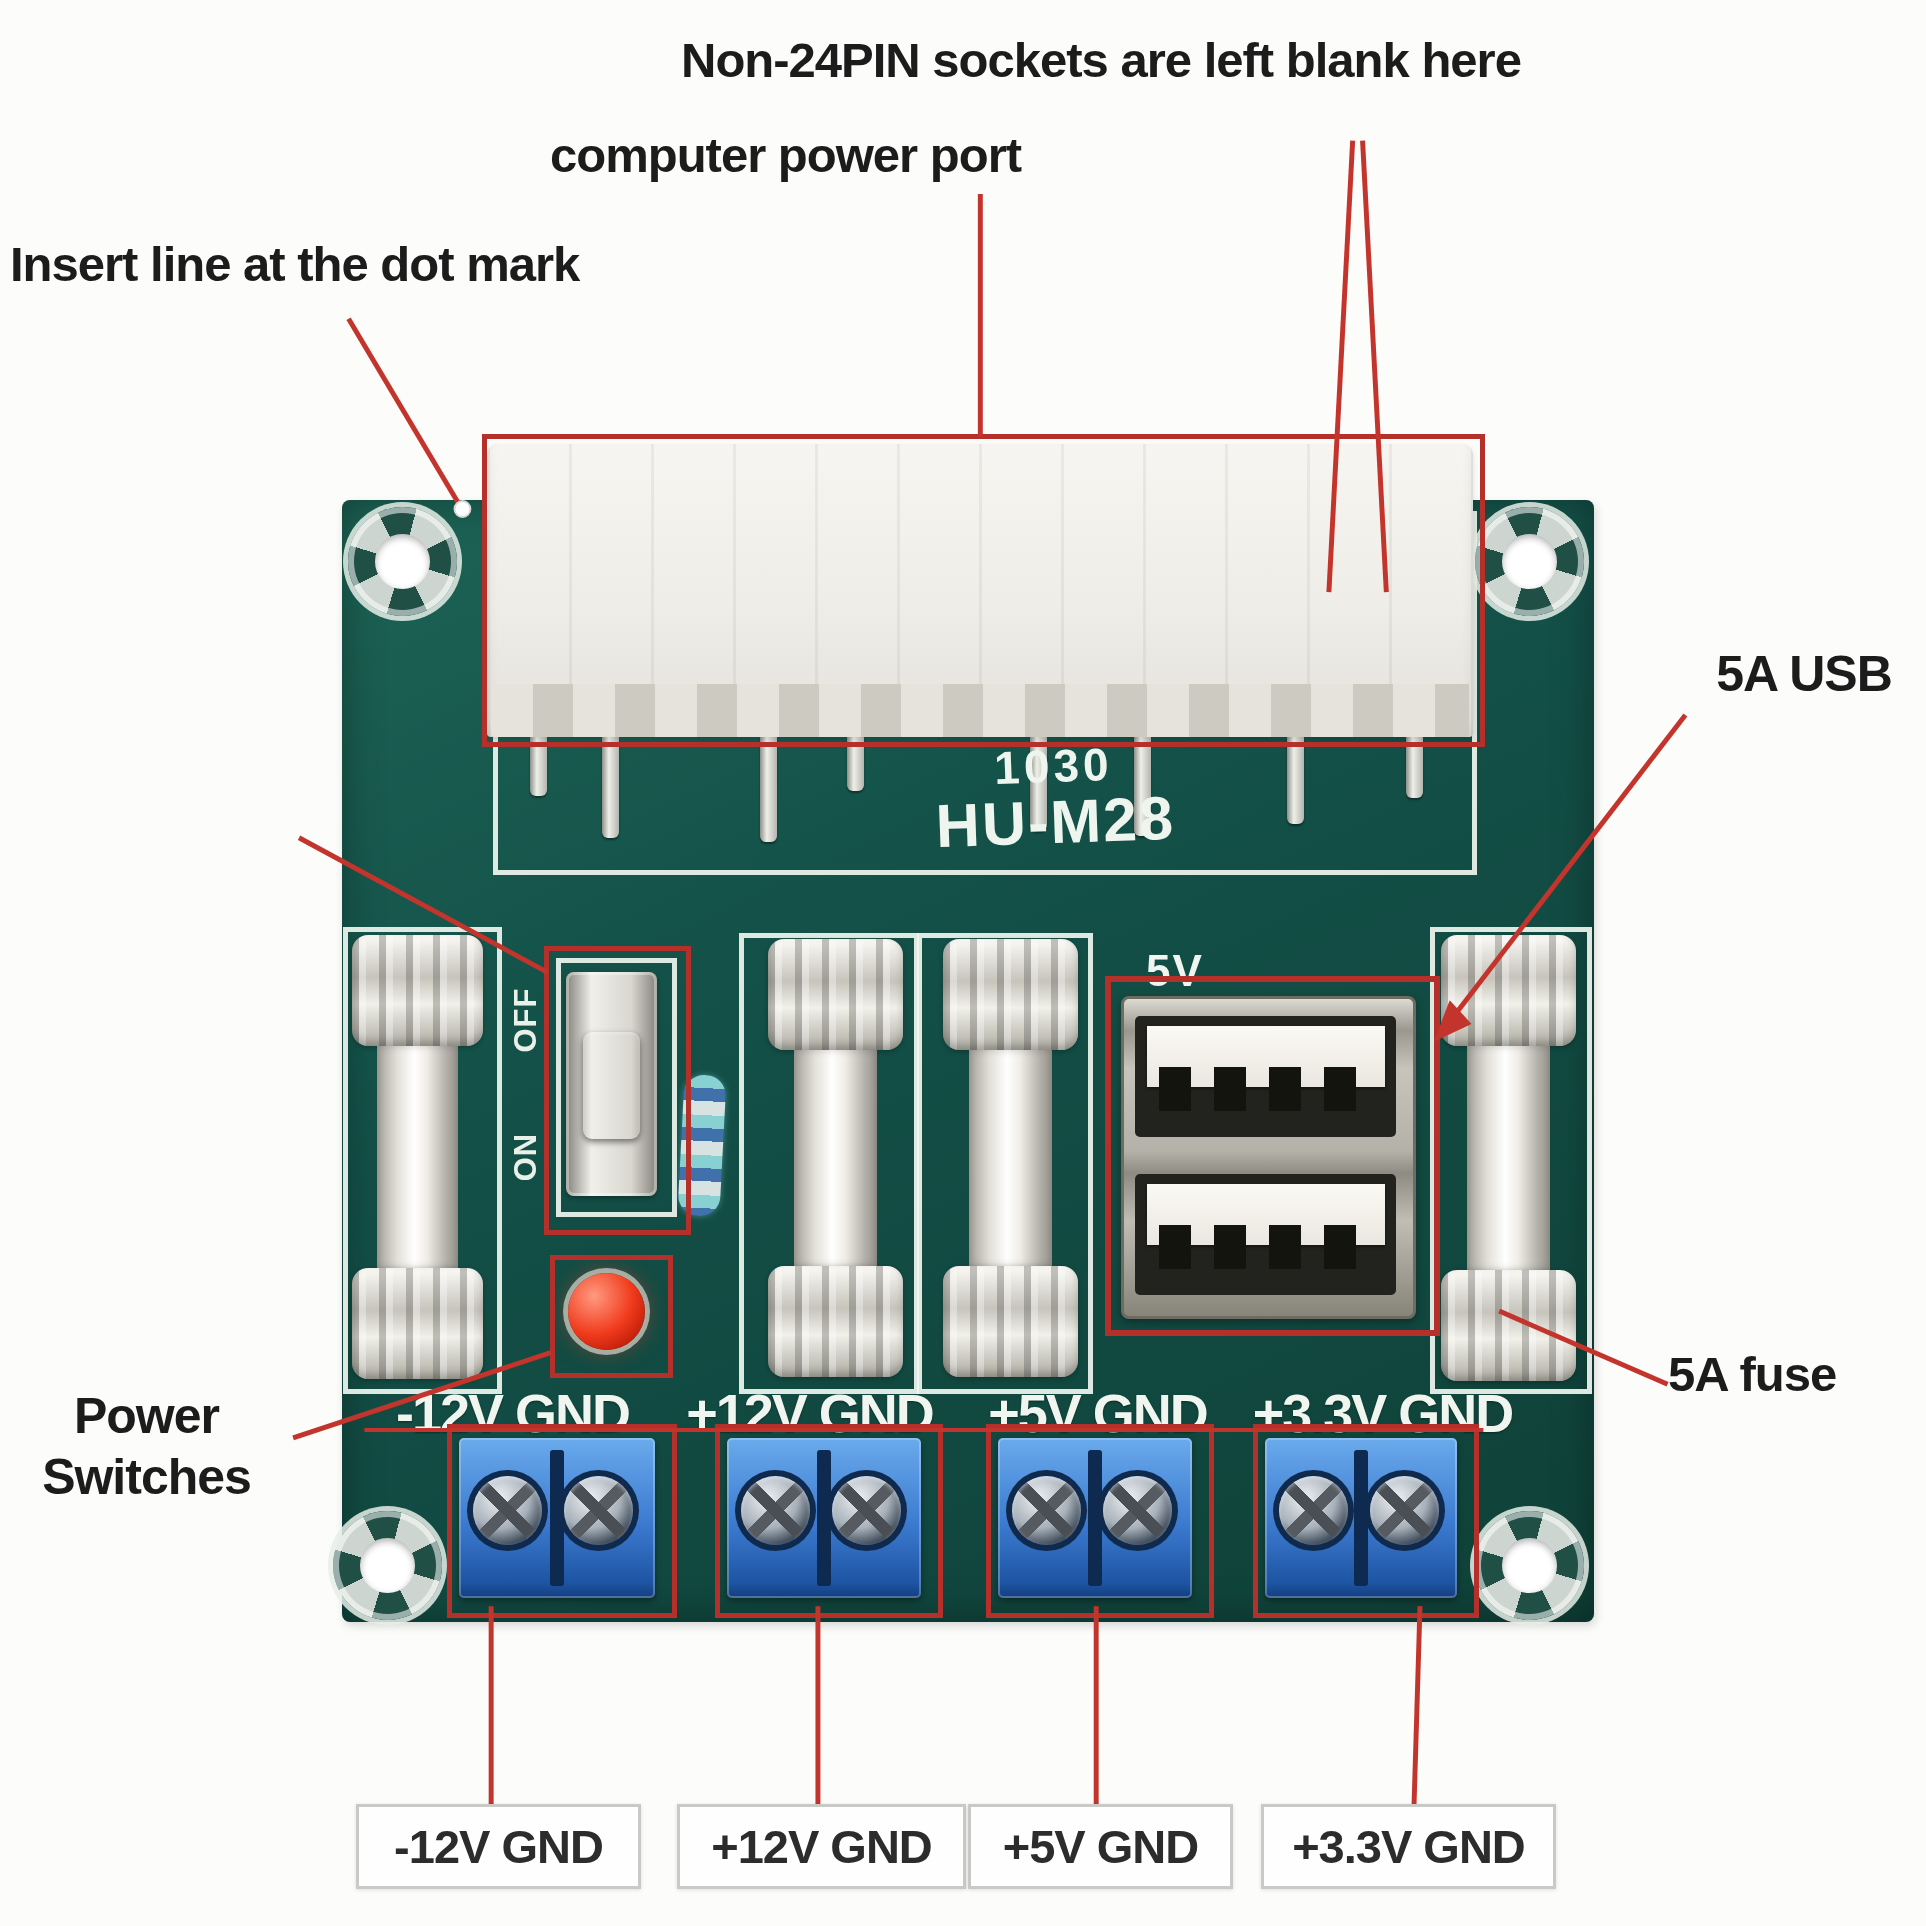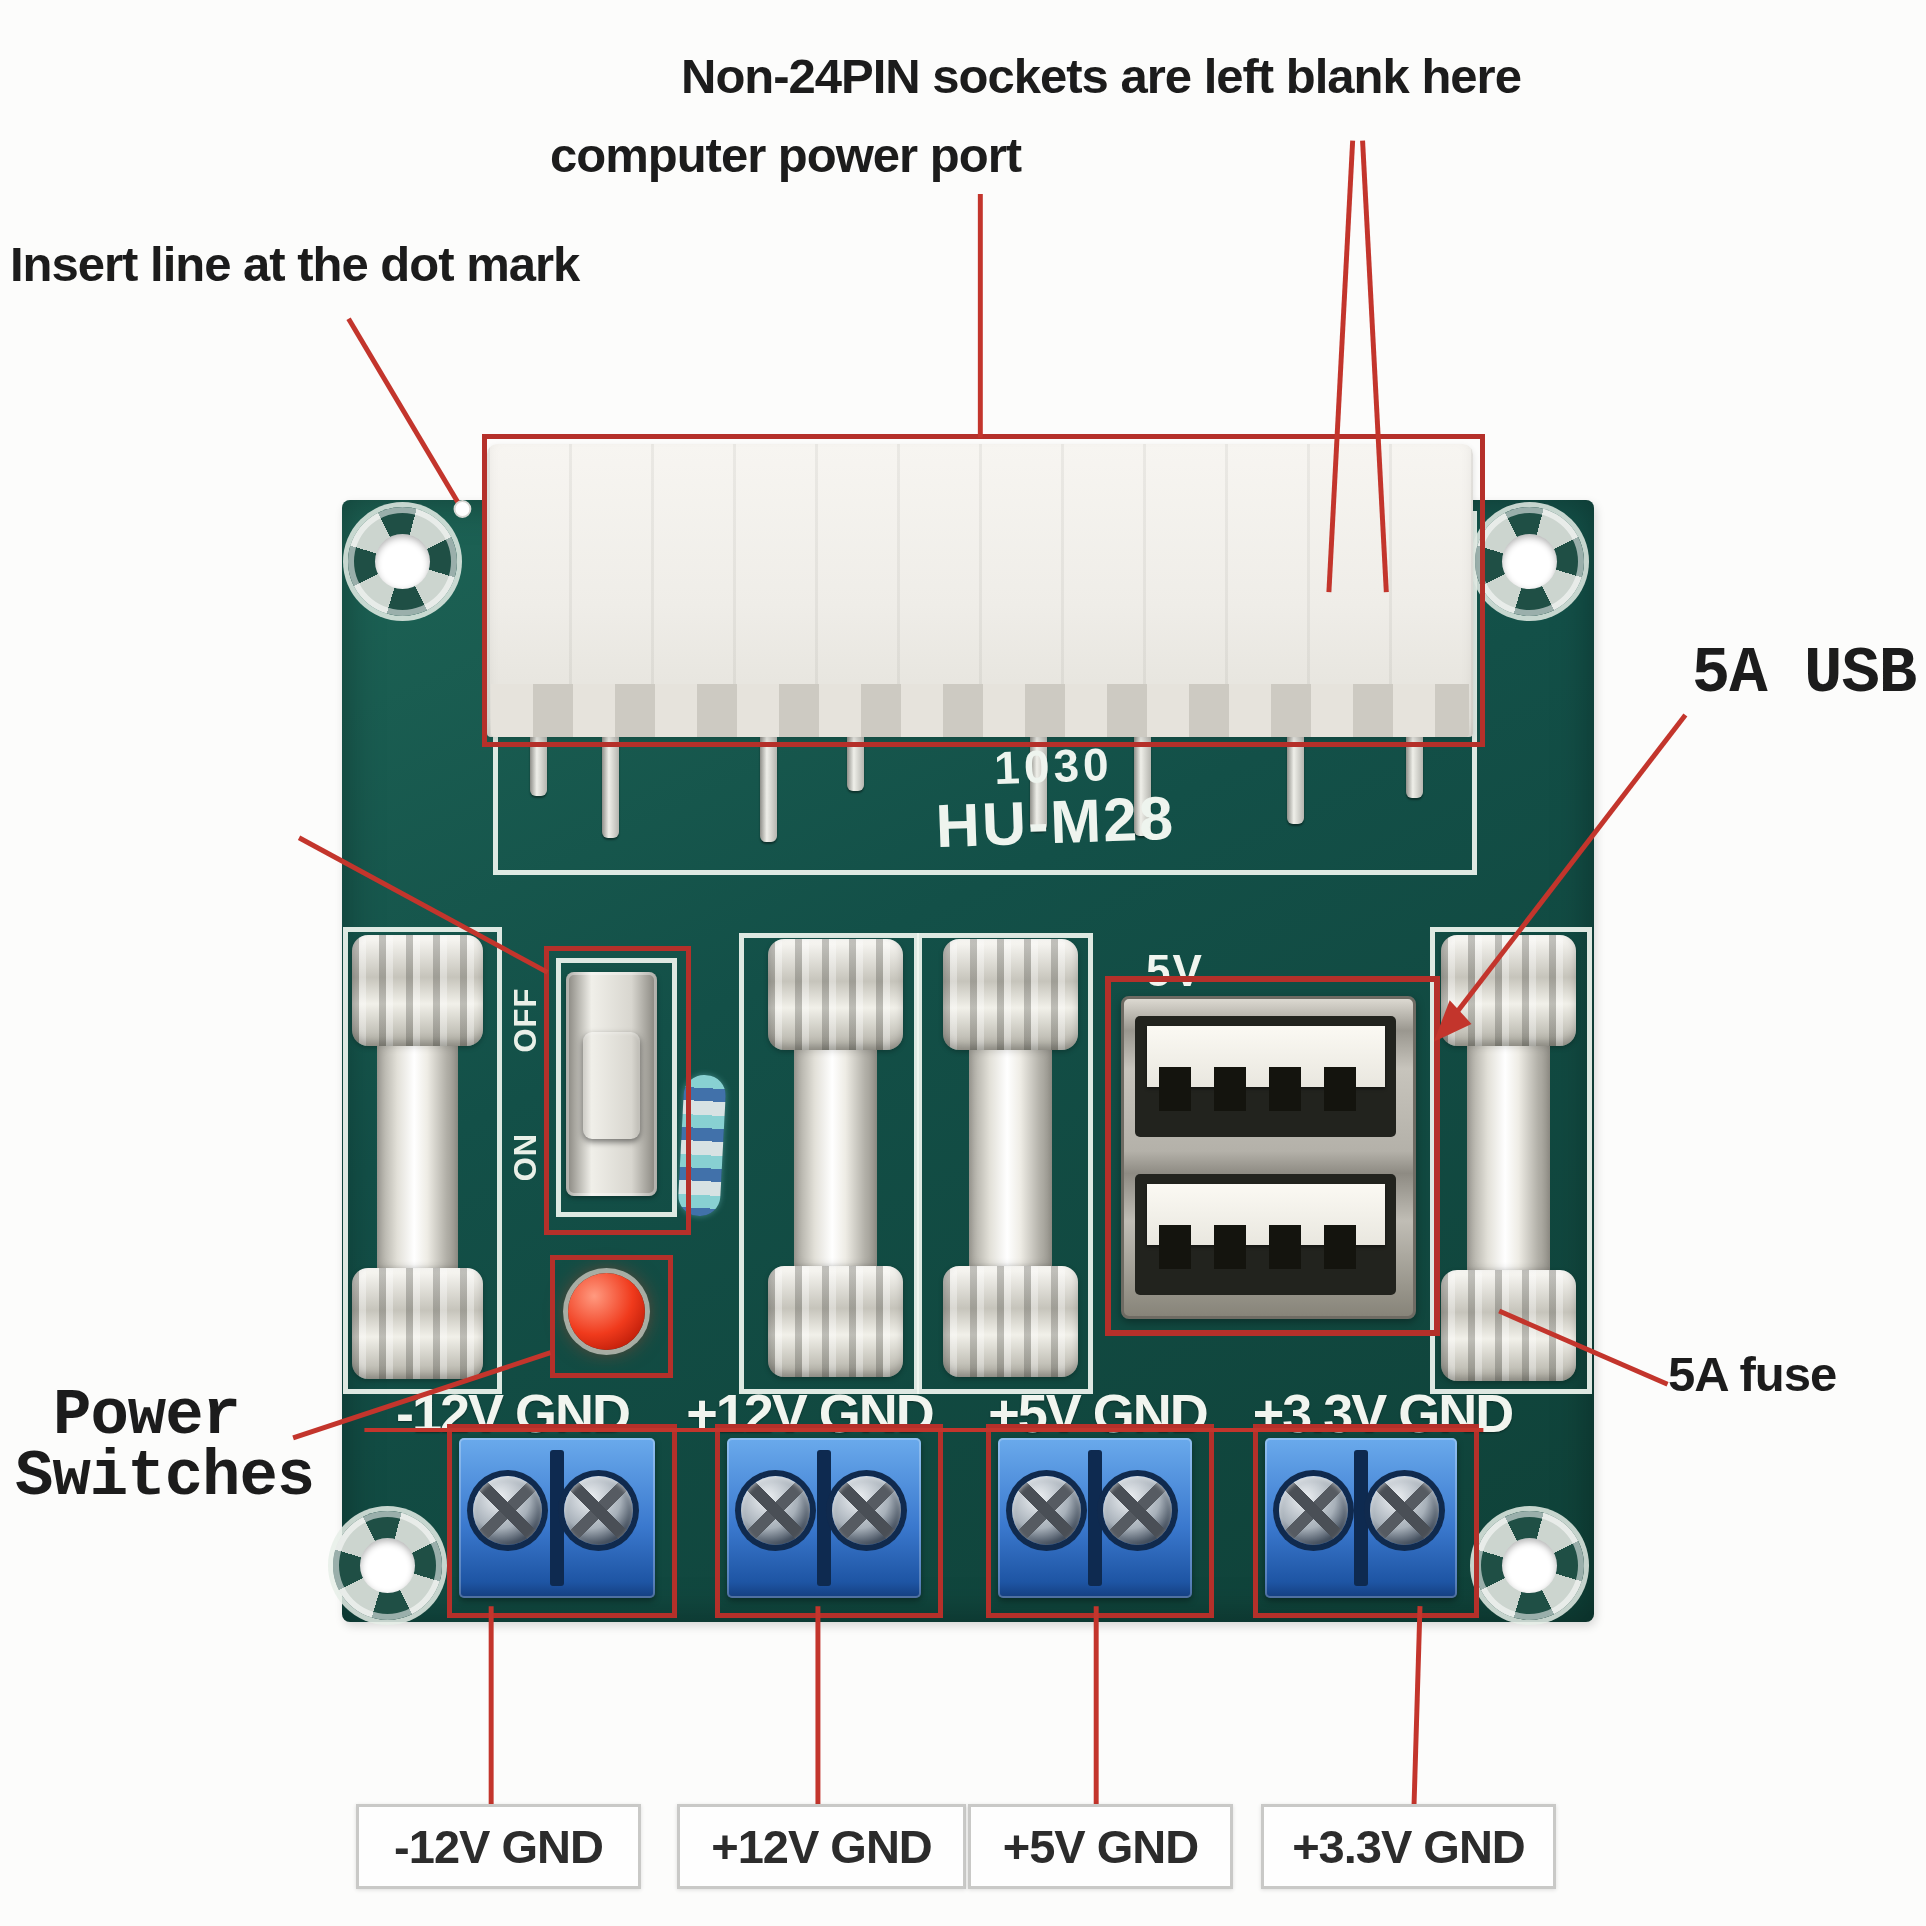--- a/index.html
+++ b/index.html
@@ -2,21 +2,21 @@
 <html><head>
 <meta charset="utf-8">
 <style>
   html,body{margin:0;padding:0;background:#ffffff;}
   .stage{position:relative;width:1927px;height:1927px;background:#fcfcfb;overflow:hidden;
          font-family:"Liberation Sans",sans-serif;}
   
   .ann{position:absolute;font-weight:700;color:#1c1c1c;z-index:12;}
   .ann.big{font-size:49px;line-height:57px;letter-spacing:-1px;white-space:nowrap;}
   .ann.block{text-align:center;}
-  .ann.block div{font-size:64px;line-height:61px;letter-spacing:-1px;font-family:Liberation Mono, monospace;}
+  .ann.block div{font-size:50px;line-height:61px;letter-spacing:-1px;}
   
   .board{position:absolute;left:342px;top:500px;width:1252px;height:1122px;z-index:1;
          background:linear-gradient(155deg,#1d6355 0%,#135048 40%,#0f4138 100%);
          border-radius:8px;box-shadow:inset 0 0 40px rgba(0,0,0,.35),2px 4px 10px rgba(0,0,0,.15);}
   .hole{position:absolute;width:109px;height:109px;border-radius:50%;z-index:3;
         background:conic-gradient(from 15deg,#ccd5cf 0 48deg,#1f4f45 48deg 92deg,#ccd5cf 92deg 138deg,
                    #1f4f45 138deg 182deg,#ccd5cf 182deg 228deg,#1f4f45 228deg 272deg,
                    #ccd5cf 272deg 318deg,#1f4f45 318deg 360deg);
         box-shadow:0 0 0 5px rgba(230,238,232,.85), inset 0 0 0 6px rgba(255,255,255,.55);}
   .hole::after{content:"";position:absolute;inset:27px;border-radius:50%;background:#fff;
@@ -222,21 +222,21 @@
       <line x1="368" y1="1444" x2="1498" y2="1444" stroke-width="4"></line>
       <line x1="496" y1="1622" x2="496" y2="1822"></line>
       <line x1="826" y1="1622" x2="826" y2="1822"></line>
       <line x1="1107" y1="1622" x2="1107" y2="1822"></line>
       <line x1="1434" y1="1622" x2="1428" y2="1822"></line>
     </g>
     <polygon points="1448,1052 1486,1034 1464,1010" fill="#c3352c"></polygon>
     <circle cx="467" cy="514" r="8" fill="#ffffff" stroke="#d8d8d4" stroke-width="2"></circle>
   </svg>
 
-  <div class="ann big" style="left:681px;top:48px;">Non-24PIN sockets are left blank here</div>
+  <div class="ann big" style="left:681px;top:32px;">Non-24PIN sockets are left blank here</div>
   <div class="ann big" style="left:550px;top:127px;">computer power port</div>
   <div class="ann big" style="left:10px;top:236px;">Insert line at the dot mark</div>
   <div class="ann block" style="left:1681px;top:644px;width:246px;">
     <div>5A USB</div>
   </div>
   <div class="ann block" style="left:15px;top:1386px;width:263px;">
     <div>Power</div>
     <div>Switches</div>
   </div>
   <div class="ann big" style="left:1668px;top:1346px;">5A fuse</div>

